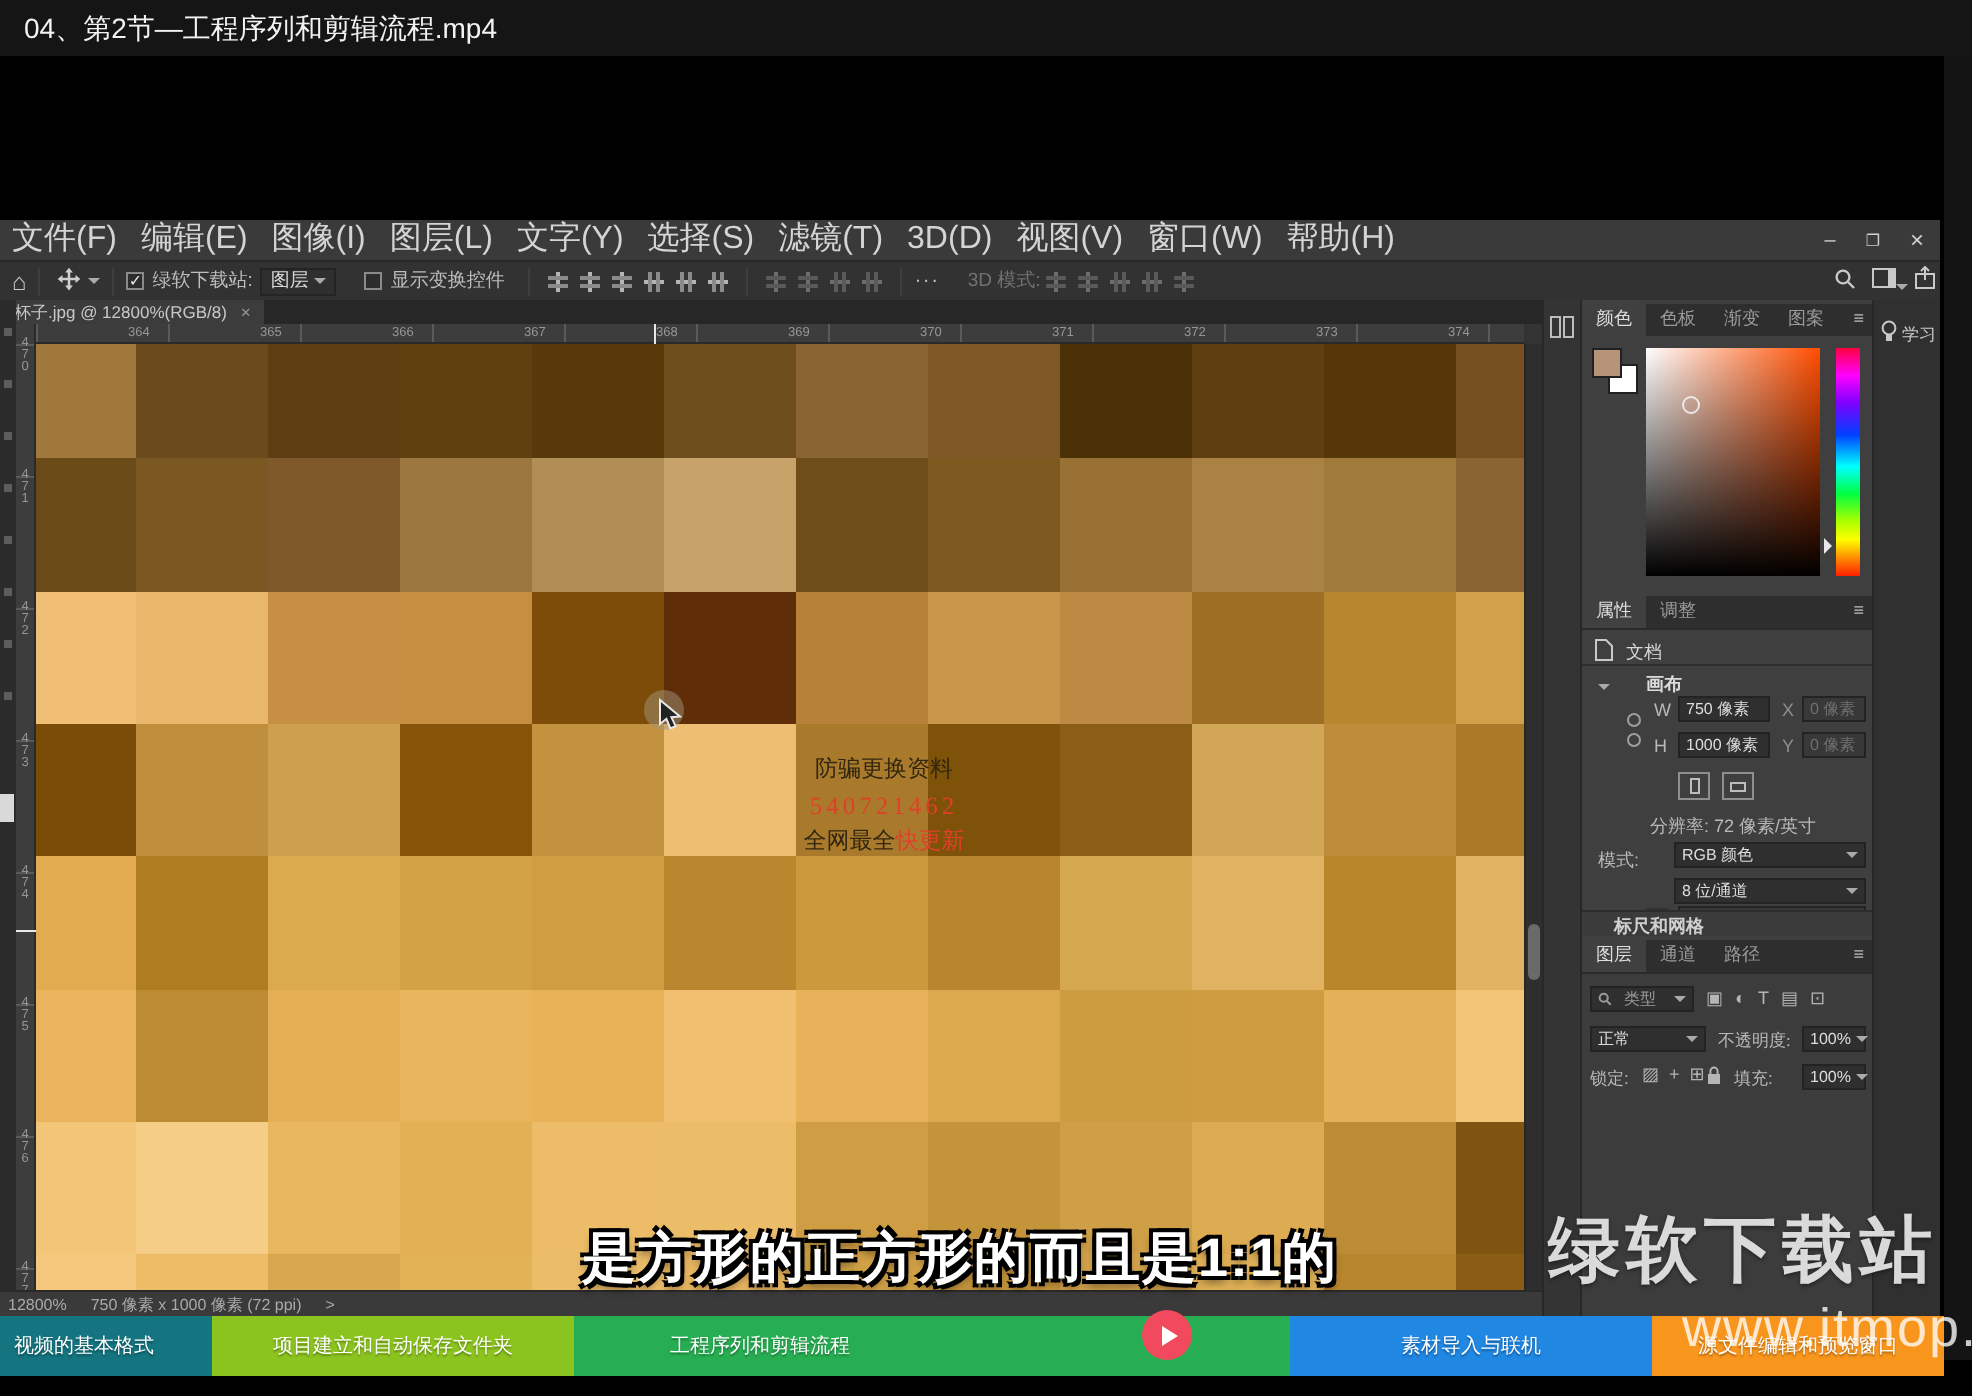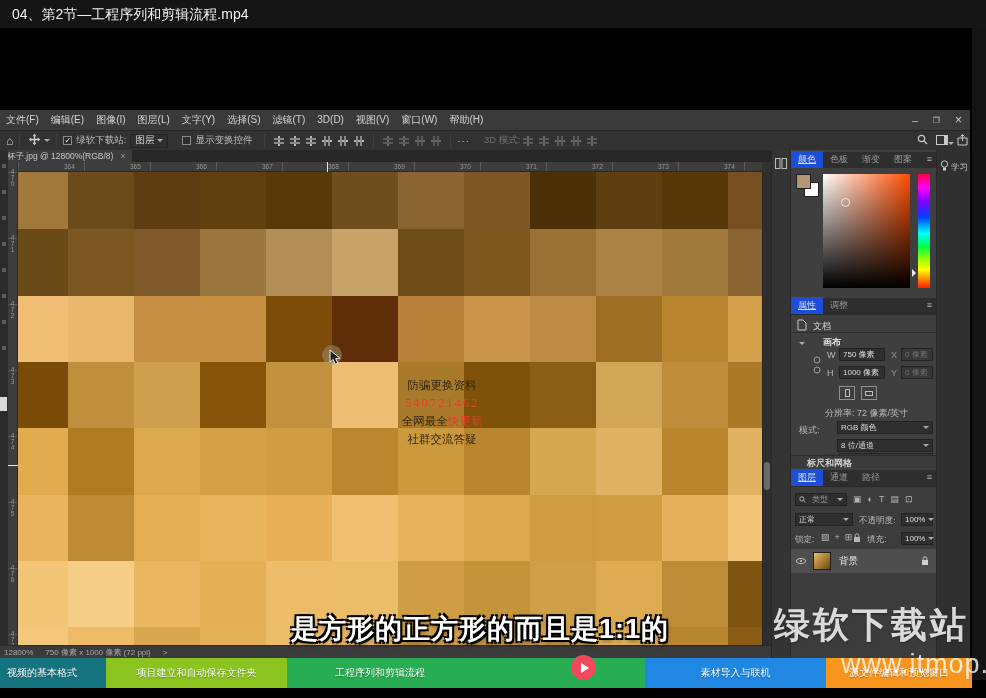--- a/index.html
+++ b/index.html
@@ -9,21 +9,21 @@
   
   .titlebar { position:absolute; left:0; top:0; width:986px; height:28px; background:#151515;
     color:#f2f2f2; font-size:14px; line-height:28px; padding-left:12px; }
 
   .right-strip { position:absolute; left:972px; top:28px; width:14px; height:652px; background:#141414; z-index:5; }
 
   
   .ps { position:absolute; left:0; top:110px; width:970px; height:548px; background:#333; font-size:10px; color:#ccc; }
 
   .menubar { position:absolute; left:0; top:0; width:970px; height:20px; background:#3a3a3a; display:flex; align-items:center; }
-  .menubar .mi { padding:16px 6px; font-size:10px; color:#d4d4d4; line-height:20px;text-align:right; }
+  .menubar .mi { padding:16px 6px; font-size:16px; color:#d4d4d4; line-height:20px;text-align:right; }
   .winctl { position:absolute; right:8px; top:0; height:20px; display:flex; gap:15px; align-items:center; color:#cfcfcf; font-size:10px; }
 
   .optionsbar { position:absolute; left:0; top:20px; width:970px; height:20px; background:#323232; border-top:1px solid #272727;
     display:flex; align-items:center; font-size:9.5px; color:#bdbdbd; }
   .ob-sep { width:1px; height:14px; background:#262626; border-right:1px solid #3f3f3f; margin:0 6px; }
   .caret { display:inline-block; width:0; height:0; border:3px solid transparent; border-top-color:#aaa; margin:3px 0 0 3px; }
   .chk { display:inline-block; width:9px; height:9px; border:1px solid #8a8a8a; background:#2c2c2c; margin-right:4px;
     font-size:8px; line-height:8px; color:#e8e8e8; text-align:center; }
   .dd { display:inline-flex; align-items:center; background:#2f2f2f; border:1px solid #242424; height:14px; padding:0 4px; color:#d8d8d8; }
   .ico { display:inline-block; }
@@ -58,21 +58,21 @@
   .statusbar { position:absolute; left:0; top:535px; width:771px; height:13px; background:#3a3a3a; border-top:1px solid #2a2a2a;
     font-size:8px; color:#a9a9a9; display:flex; align-items:center; gap:12px; padding-left:4px; }
 
   
   .dockstrip { position:absolute; left:771px; top:40px; width:19px; height:508px; background:#343434; border-left:1px solid #282828; }
   .panels { position:absolute; left:790px; top:40px; width:146px; height:508px; background:#3f3f3f; border-left:1px solid #282828; }
   .dock2 { position:absolute; left:936px; top:40px; width:34px; height:508px; background:#303030; border-left:1px solid #272727; }
 
   .ptabs { position:absolute; left:0; width:146px; height:16px; background:#2e2e2e; display:flex; align-items:flex-end; }
   .ptabs span { font-size:9px; color:#9a9a9a; padding:2px 7px; }
-  .ptabs span.on { background:#1d4ed8; color:#dedede;text-decoration:underline; }
+  .ptabs span.on { background:#404040; color:#dedede; }
   .pmenu { position:absolute; right:4px; font-size:9px; color:#bbb; }
 
   .fld { display:inline-flex; align-items:center; justify-content:space-between; background:#2f2f2f; border:1px solid #232323;
     height:13px; padding:0 3px; font-size:8px; color:#ddd; }
   .fld.dis { color:#6f6f6f; background:#383838; }
   .plabel { font-size:9px; color:#b9b9b9; }
 
   .lrow-sel { position:absolute; left:0; width:146px; height:24px; background:#4e4e4e; }
   .eye { display:inline-block; width:10px; height:6px; border:1px solid #c9c9c9; border-radius:50%; position:relative; }
   .eye::after { content:""; position:absolute; left:3px; top:1px; width:2px; height:2px; background:#c9c9c9; border-radius:50%; }
@@ -495,50 +495,38 @@
               <rect x="1" y="4" width="6" height="5" fill="#b5b5b5"></rect>
               <path d="M2.2 4 V2.6 a1.8 1.8 0 0 1 3.6 0 V4" fill="none" stroke="#b5b5b5"></path>
             </svg>
         </span>
         <span class="plabel" style="position:absolute;left:76px;top:47px;font-size:8.5px;">填充:</span>
         <span class="fld" style="position:absolute;left:110px;top:45px;width:32px;">
           <span>100%</span>
             <span class="caret"></span>
         </span>
 
-        <div class="lrow-sel" style="top:62px;">
-          <span class="eye" style="position:absolute;left:5px;top:9px;"></span>
-          <span class="thumb" style="position:absolute;left:22px;top:3px;"></span>
-          <span style="position:absolute;left:48px;top:6px;font-size:9.5px;color:#e2e2e2;">背景</span>
-          <span style="position:absolute;right:8px;top:7px;">
-            <svg width="8" height="10" viewBox="0 0 8 10">
-                <rect x="1" y="4" width="6" height="5" fill="#cfcfcf"></rect>
-                <path d="M2.2 4 V2.6 a1.8 1.8 0 0 1 3.6 0 V4" fill="none" stroke="#cfcfcf"></path>
-              </svg>
-          </span>
-        </div>
       </div>
     </div>
 
     <div class="dock2">
       <span style="position:absolute;left:3px;top:10px;">
         <svg width="9" height="12" viewBox="0 0 9 12">
             <circle cx="4.5" cy="4" r="3.2" fill="none" stroke="#c9c9c9"></circle>
             <rect x="3" y="7.5" width="3" height="3" fill="#c9c9c9"></rect>
           </svg>
       </span>
       <span style="position:absolute;left:14px;top:12px;font-size:8.5px;color:#c9c9c9;">学习</span>
     </div>
   </div>
 
   <div class="cv-water">
     <div id="wm1" style="color: rgb(51, 39, 15);">防骗更换资料</div>
     <div id="wm2" style="letter-spacing: 2px; font-size: 12.5px; color: rgb(224, 64, 42);">540721462</div>
     <div><span id="wm3a" style="color: rgb(51, 39, 15);">全网最全</span><span id="wm3b" style="color: rgb(224, 64, 42);">快更新</span></div>
-    <div id="wm4" style="color: rgb(51, 39, 15);">社群交流答疑</div>
   </div>
 
   <div class="cursor-halo"></div>
   <div class="cursor">
     <svg width="13" height="17" viewBox="0 0 13 17">
         <path d="M1 1 L1 13 L4.2 10.4 L6.2 15.2 L8.8 14.1 L6.7 9.6 L11 9.2 Z" fill="#222" stroke="#e8e8e8" stroke-width="1"></path>
       </svg>
   </div>
 
   <div class="subtitle">是方形的正方形的而且是1:1的</div>

